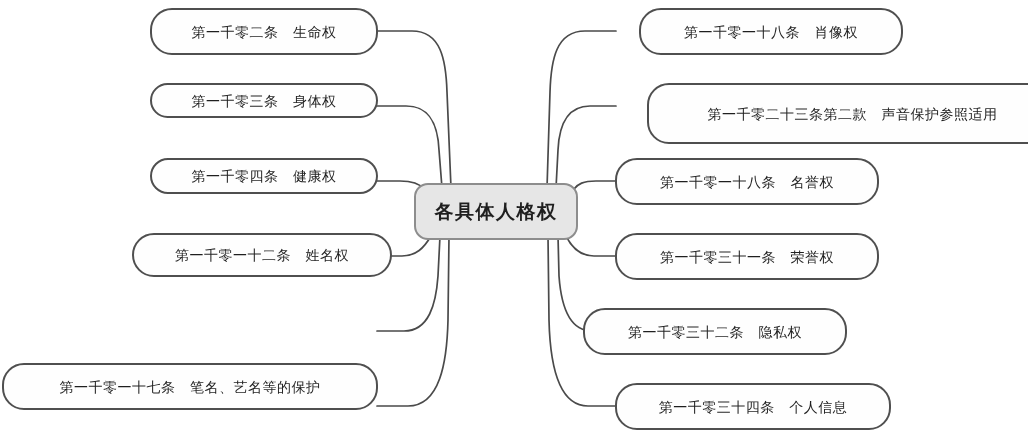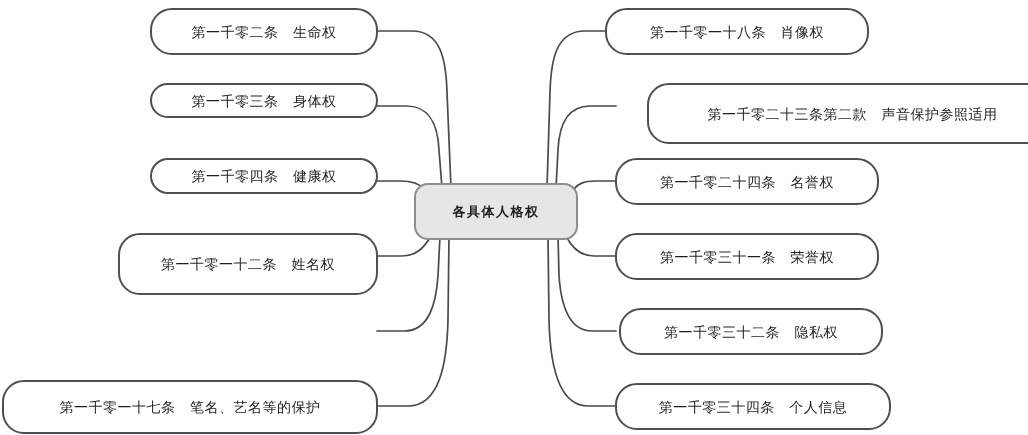--- a/index.html
+++ b/index.html
@@ -45,21 +45,21 @@
     letter-spacing: 0.5px;
     white-space: nowrap;
     font-weight: 500;
   }
   .node.center {
     background: #e6e6e6;
     border-color: #8d8d8d;
     border-radius: 14px;
     font-weight: 700;
     letter-spacing: 1.5px;
-    font-size: 13px;
+    font-size: 19px;
     z-index: 3;
   }
   .node-label {
     display: inline-block;
   }
 </style>
 </head>
 <body>
 
 <div id="mindmap-canvas">
@@ -92,46 +92,46 @@
   </div>
 
   <div class="node" style="left:150px; top:83px; width:228px; height:35px;">
     <span class="node-label">第一千零三条　身体权</span>
   </div>
 
   <div class="node" style="left:150px; top:158px; width:228px; height:36px;">
     <span class="node-label">第一千零四条　健康权</span>
   </div>
 
-  <div class="node" style="left:118px; top:233px; width:260px; height:62px;">
+  <div class="node" style="left:132px; top:233px; width:260px; height:44px;">
     <span class="node-label">第一千零一十二条　姓名权</span>
   </div>
 
 
-  <div class="node" style="left:2px; top:380px; width:376px; height:54px;">
+  <div class="node" style="left:2px; top:363px; width:376px; height:47px;">
     <span class="node-label">第一千零一十七条　笔名、艺名等的保护</span>
   </div>
 
-  <div class="node" style="left:605px; top:8px; width:264px; height:47px;">
+  <div class="node" style="left:639px; top:8px; width:264px; height:47px;">
     <span class="node-label">第一千零一十八条　肖像权</span>
   </div>
 
   <div class="node" style="left:647px; top:83px; width:411px; height:61px;">
     <span class="node-label">第一千零二十三条第二款　声音保护参照适用</span>
   </div>
 
   <div class="node" style="left:615px; top:158px; width:264px; height:47px;">
-    <span class="node-label">第一千零二十四条　名誉权</span>
+    <span class="node-label">第一千零一十八条　名誉权</span>
   </div>
 
   <div class="node" style="left:615px; top:233px; width:264px; height:47px;">
     <span class="node-label">第一千零三十一条　荣誉权</span>
   </div>
 
-  <div class="node" style="left:619px; top:308px; width:264px; height:47px;">
+  <div class="node" style="left:583px; top:308px; width:264px; height:47px;">
     <span class="node-label">第一千零三十二条　隐私权</span>
   </div>
 
   <div class="node" style="left:615px; top:383px; width:276px; height:47px;">
     <span class="node-label">第一千零三十四条　个人信息</span>
   </div>
 
 </div>
 
 </body></html>

